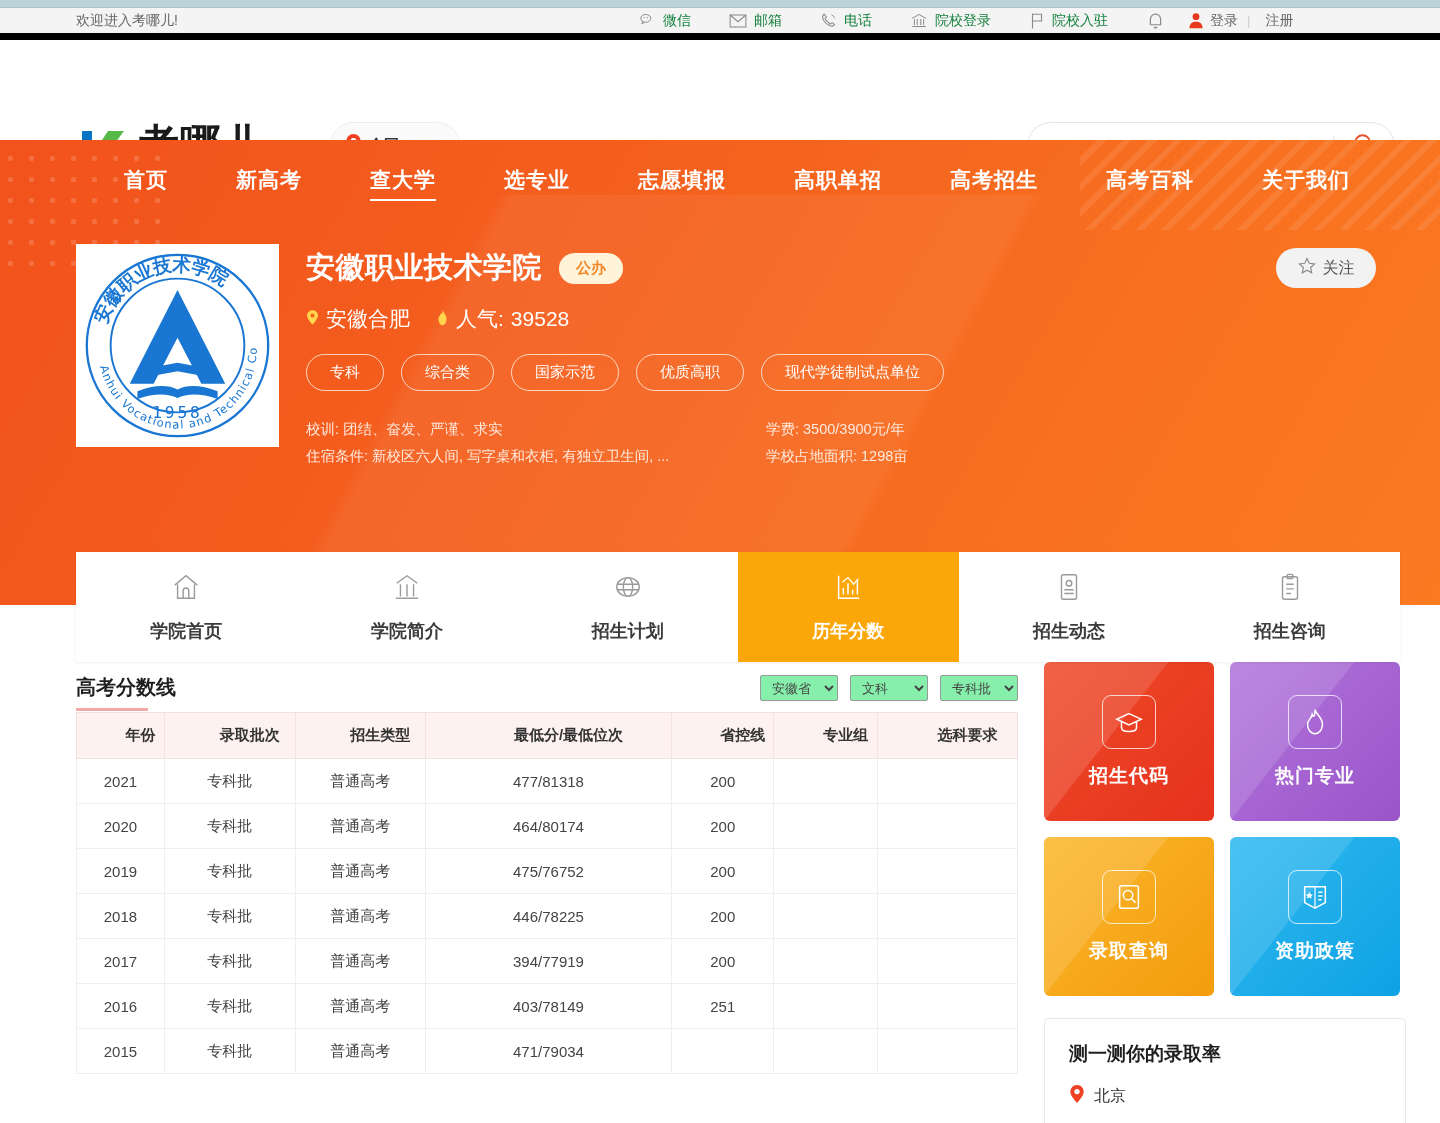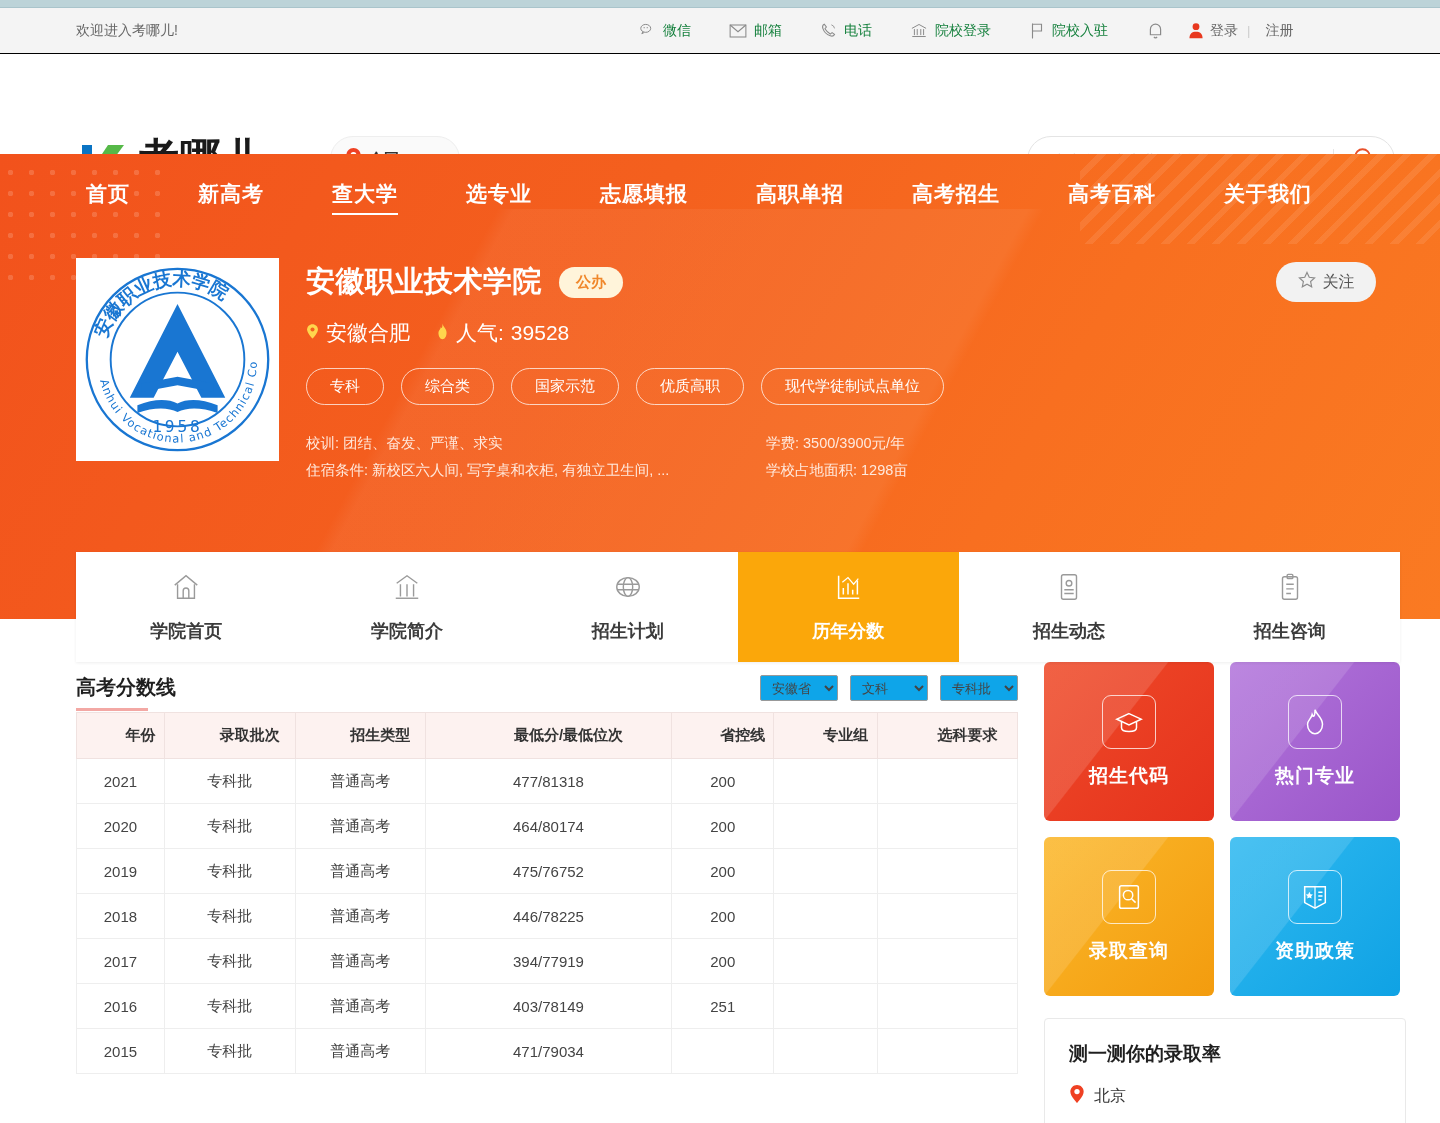--- a/index.html
+++ b/index.html
@@ -8,21 +8,21 @@
     font-family: "Liberation Sans", "DejaVu Sans", sans-serif;
     background: #ffffff;
     overflow: hidden;
   }
 
   
   .top-strip { height: 8px; background: #bcd3d8; border-bottom:1px solid #a9c4cb; }
 
   
   .util-bar {
-    height: 46px; background: #f4f4f4; border-bottom: 1px solid #000000;
+    height: 32px; background: #f4f4f4; border-bottom: 7px solid #000000;
     display: flex; align-items: center; position: relative;
   }
   .util-welcome { position:absolute; left: 76px; font-size: 14px; color: #666; }
   .util-right { position:absolute; left: 620px; display: flex; align-items: center; gap: 0; }
   .util-item {
     display: flex; align-items: center; gap: 7px;
     font-size: 14px; color: #15803d; padding: 0 19px; cursor: pointer;
   }
   .util-item svg { display:block; }
   .util-login { color:#666; font-size:14px; padding-left:6px; cursor:pointer;}
@@ -75,21 +75,21 @@
     transform: skewX(0deg);
   }
   .banner-sheen {
     position:absolute; left:0; top:55px; width:1440px; height:410px;
     background: linear-gradient(118deg, rgba(255,255,255,0.0) 0%, rgba(255,255,255,0.0) 30%, rgba(255,255,255,0.055) 31%, rgba(255,255,255,0.055) 62%, rgba(255,255,255,0.0) 63%);
   }
 
   
   .nav {
     position:relative; height:80px; display:flex; align-items:center;
-    padding-left: 52px; gap: 0; z-index:4;
+    padding-left: 90px; gap: 0; z-index:4;
   }
   .nav-item {
     color:#fff; font-size:21px; font-weight:bold; letter-spacing:1px;
     padding: 0 34px; cursor:pointer; white-space:nowrap; position:relative;
   }
   .nav-item.active::after {
     content:""; position:absolute; left:34px; right:34px; bottom:-7px;
     height:2px; background:#fff;
   }
 
@@ -139,21 +139,21 @@
   .tab.active .tab-label { color:#fff; }
 
   
   .content { position:absolute; left:0; top:662px; width:1440px; display:flex; padding-left:76px; }
   .left-col { width: 942px; }
   .panel-title-row { display:flex; align-items:flex-start; position:relative; height:48px;}
   .panel-title { font-size:20px; font-weight:bold; color:#1f1f1f; padding-top:12px;}
   .title-underline { position:absolute; left:0; top:46px; width:72px; height:3px; background:#f3a8a4; }
   .selects { position:absolute; right:0; top:13px; display:flex; gap:12px;}
   select.filter {
-    height:26px; font-size:13px; color:#444; border:1px solid #999; background:#0ea5e9;
+    height:26px; font-size:13px; color:#444; border:1px solid #999; background:#86efac;
     border-radius:2px; padding: 0 2px 0 7px; font-family:"Liberation Sans",sans-serif;
     cursor:pointer; min-width: 78px;
   }
 
   table.scores { width: 942px; border-collapse: collapse; margin-top: 2px; }
   table.scores th {
     background:#fdf2f0; color:#333; font-size:15px; font-weight:bold;
     height:46px; border:1px solid #f0e2e0; font-family:"Liberation Sans",sans-serif;padding-left:40px;
   }
   table.scores td {

